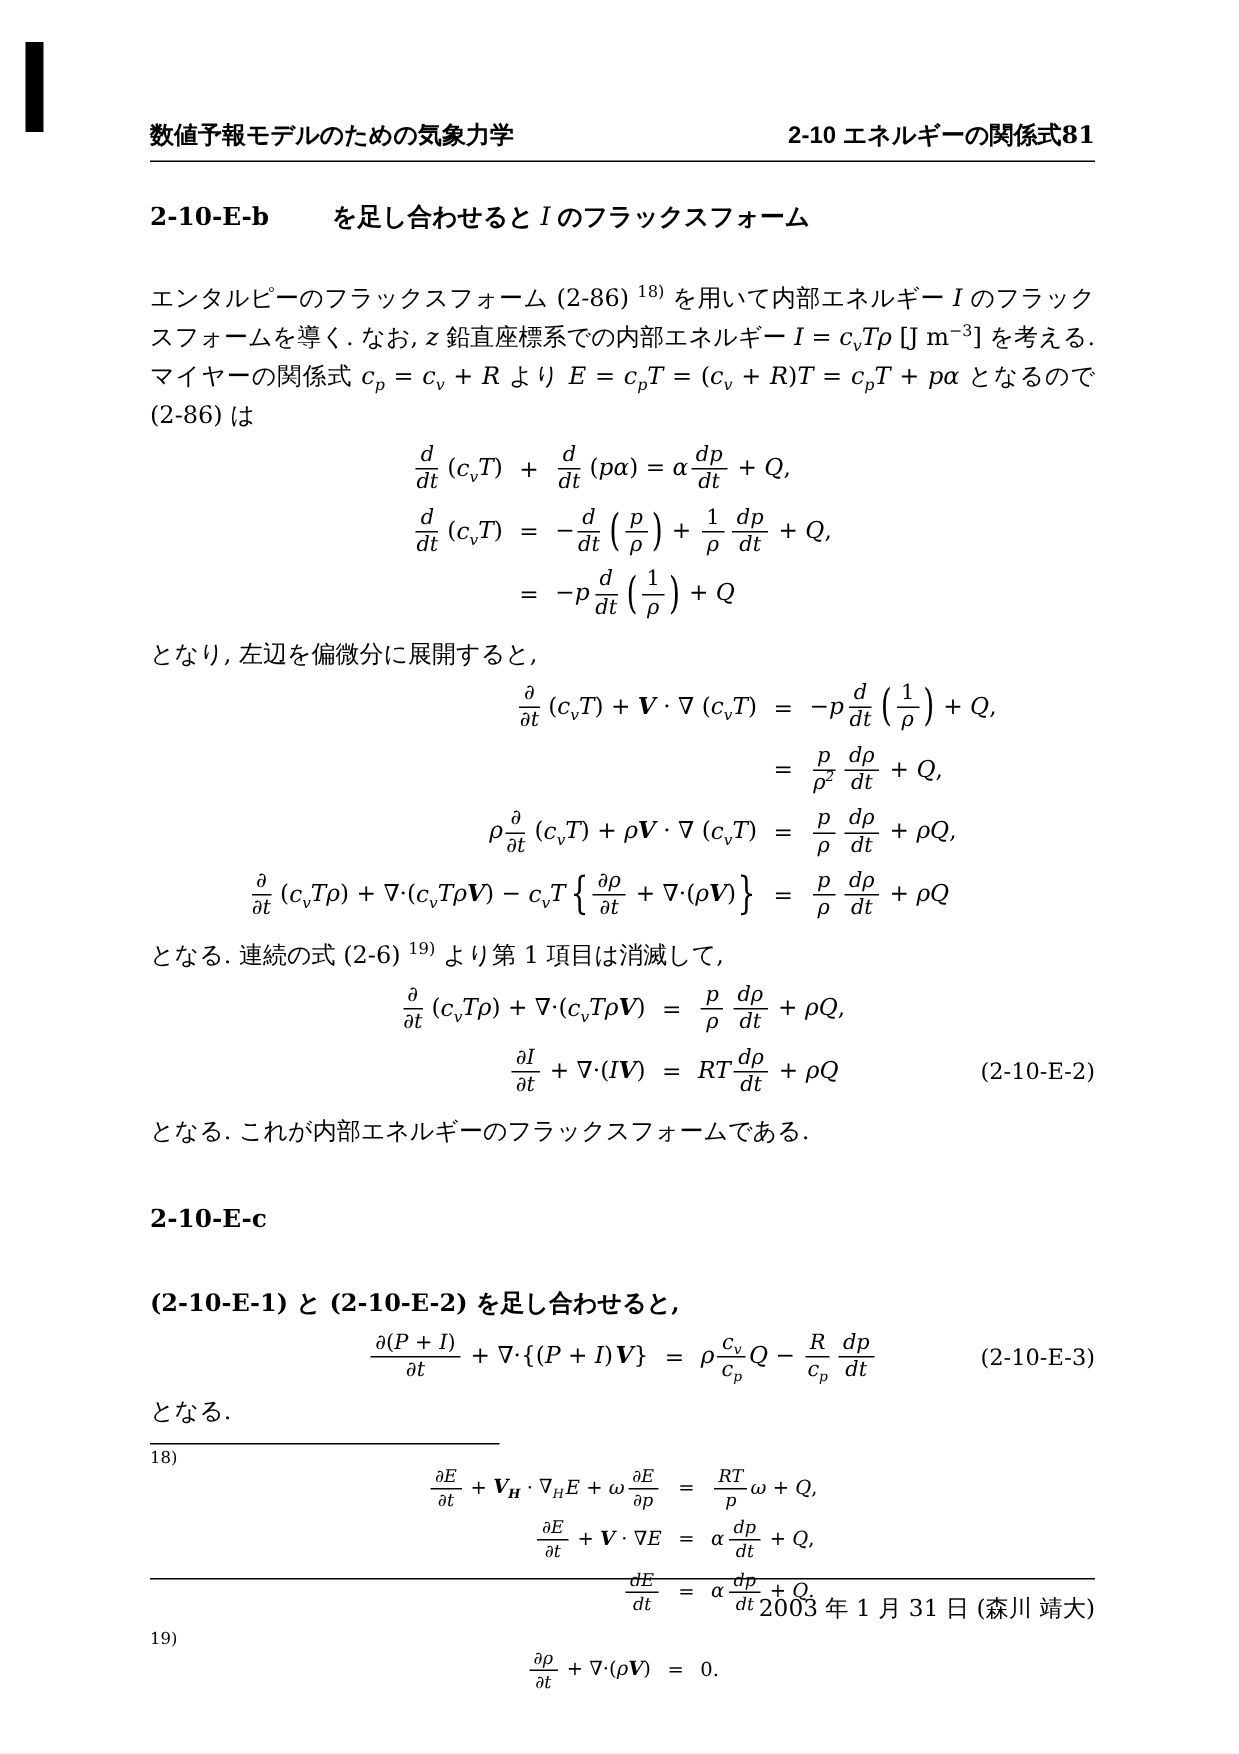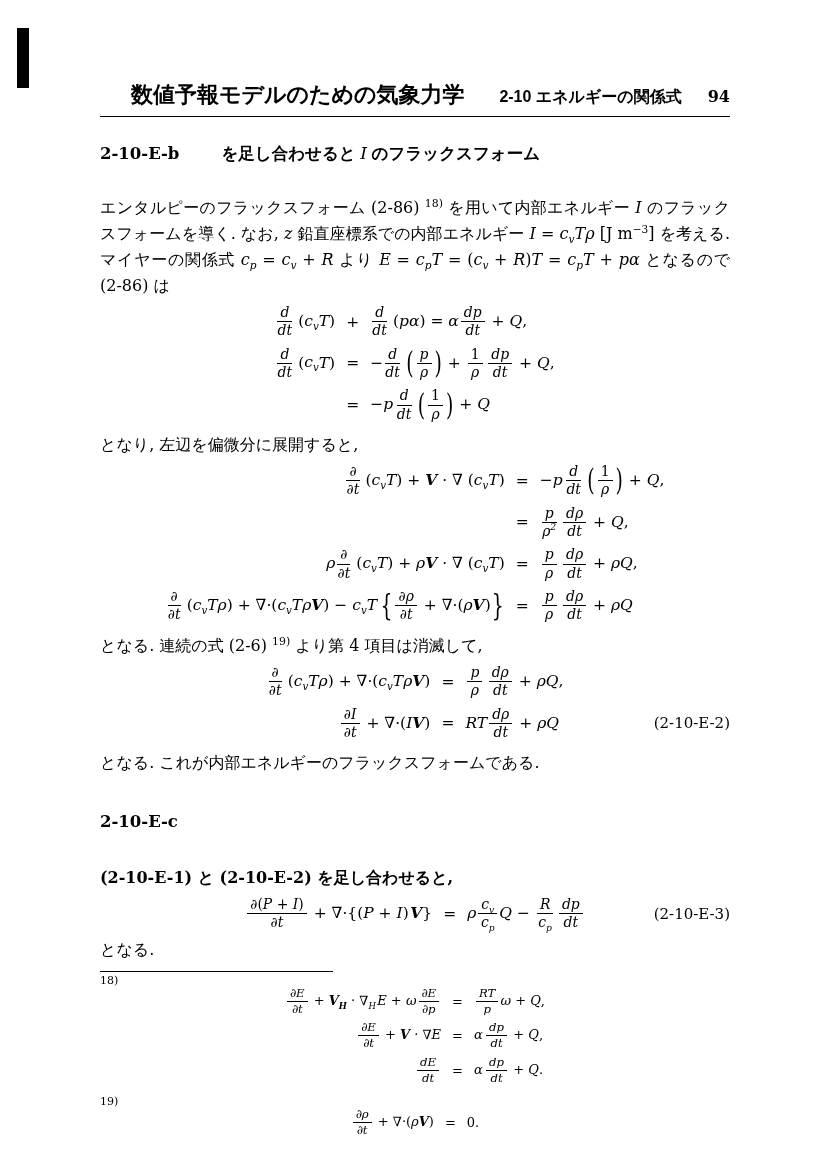--- a/index.html
+++ b/index.html
@@ -4,22 +4,22 @@
 <style>
   html,body{margin:0;padding:0;background:#e8e8e8;}
   .page{position:relative;width:826px;height:1169px;background:#ffffff;color:#000;
         font-family:"DejaVu Serif","Liberation Serif",serif;font-size:16px;
         box-sizing:border-box;padding:80px 96px 0 100px;overflow:hidden;}
   .corner-mark{position:absolute;left:17px;top:28px;width:12px;height:60px;background:#000;}
 
   
   .phead{display:flex;justify-content:space-between;align-items:baseline;
          border-bottom:1.5px solid #000;padding-bottom:6px;font-weight:bold;}
-  .h-left{font-family:"Liberation Sans",sans-serif;font-size:22px;margin-left:31px;}
-  .h-right{display:flex;gap:26px;align-items:baseline;font-family:"Liberation Sans",sans-serif;font-size:16px;}
+  .h-left{font-family:"Liberation Sans",sans-serif;font-size:16px;}
+  .h-right{display:flex;align-items:baseline;font-family:"Liberation Sans",sans-serif;font-size:16px;}
   .h-page{font-family:"DejaVu Serif",serif;}
 
   
   .sec{display:flex;align-items:baseline;gap:42px;font-weight:bold;
        font-family:"Liberation Sans",sans-serif;font-size:16.5px;margin:26px 0 0;}
   .sec-num{font-family:"DejaVu Serif","Liberation Serif",serif;}
   .sec .it,.sec .rm{font-family:"DejaVu Serif",serif;font-weight:normal;font-size:17px;}
 
   
   .body{line-height:1.62;text-align:justify;margin:10px 0 6px;}
@@ -66,21 +66,21 @@
 </head>
 <body>
 
 <div class="page">
   <div class="corner-mark"></div>
 
   <header class="phead">
     <span class="h-left">数値予報モデルのための気象力学</span>
     <span class="h-right">
       <span>2-10 エネルギーの関係式</span>
-      <span class="h-page">94</span>
+      <span class="h-page">81</span>
     </span>
   </header>
 
   <main>
     <h2 class="sec">
       <span class="sec-num">2-10-E-b</span>
       <span class="sec-title"><span class="jp">を足し合わせると </span><span class="it">I</span><span class="jp"> のフラックスフォーム</span></span>
     </h2>
 
     <p class="body p-intro"><span class="jp">エンタルピーのフラックスフォーム </span><span class="rm">(2-86) </span><sup class="msup">18)</sup><span class="jp"> を用いて内部エネルギー </span><span class="it">I</span><span class="jp"> のフラックスフォームを導く. なお, </span><span class="it">z</span><span class="jp"> 鉛直座標系での内部エネルギー </span><span class="it">I</span><span class="rm"> = </span><span class="it">c<sub class="msub">v</sub></span><span class="it">T</span><span class="it">ρ</span><span class="rm"> [J m<sup class="mpow">−3</sup></span><span class="rm">] </span><span class="jp">を考える. マイヤーの関係式 </span><span class="it">c<sub class="msub">p</sub></span><span class="rm"> = </span><span class="it">c<sub class="msub">v</sub></span><span class="rm"> + </span><span class="it">R</span><span class="jp"> より </span><span class="it">E</span><span class="rm"> = </span><span class="it">c<sub class="msub">p</sub></span><span class="it">T</span><span class="rm"> = (</span><span class="it">c<sub class="msub">v</sub></span><span class="rm"> + </span><span class="it">R</span><span class="rm">)</span><span class="it">T</span><span class="rm"> = </span><span class="it">c<sub class="msub">p</sub></span><span class="it">T</span><span class="rm"> + </span><span class="it">p</span><span class="it">α</span><span class="jp"> となるので </span><span class="rm">(2-86)</span><span class="jp"> は</span></p>
@@ -191,21 +191,21 @@
               <span class="num"><span class="it">p</span></span>
               <span class="den"><span class="it">ρ</span></span>
             </span><span style="display: inline-block; width: 0.15em;"></span><span class="frac">
               <span class="num"><span class="it">d</span><span class="it">ρ</span></span>
               <span class="den"><span class="it">d</span><span class="it">t</span></span>
             </span><span class="rm"> + </span><span class="it">ρ</span><span class="it">Q</span></div>
           <div class="eqz"></div>
         </div>
       </div>
 
-    <p class="body"><span class="jp">となる. 連続の式 </span><span class="rm">(2-6) </span><sup class="msup">19)</sup><span class="jp"> より第 4 項目は消滅して,</span></p>
+    <p class="body"><span class="jp">となる. 連続の式 </span><span class="rm">(2-6) </span><sup class="msup">19)</sup><span class="jp"> より第 1 項目は消滅して,</span></p>
 
     <div class="eqblock">
         <div class="eqgrid">
           <div class="eqsp"></div>
           <div class="eqL"><span class="frac">
               <span class="num"><span class="rm">∂</span></span>
               <span class="den"><span class="rm">∂</span><span class="it">t</span></span>
             </span><span style="display: inline-block; width: 0.25em;"></span><span class="rm">(</span><span class="it">c<sub class="msub">v</sub></span><span class="it">T</span><span class="it">ρ</span><span class="rm">) + ∇·(</span><span class="it">c<sub class="msub">v</sub></span><span class="it">T</span><span class="it">ρ</span><span class="bi">V</span><span class="rm">)</span></div>
           <div class="eqM">=</div>
           <div class="eqR"><span class="frac">
@@ -318,13 +318,16 @@
                 </span><span class="rm"> + ∇·(</span><span class="it">ρ</span><span class="bi">V</span><span class="rm">)</span></div>
               <div class="eqM">=</div>
               <div class="eqR"><span class="rm">0.</span></div>
               <div class="eqz"></div>
             </div>
           </div>
       </div>
     </div>
   </main>
 
+  <footer class="pfooter">
+    <span class="footer-text">2003 年 1 月 31 日 (森川 靖大)</span>
+  </footer>
 </div>
 
 </body></html>

